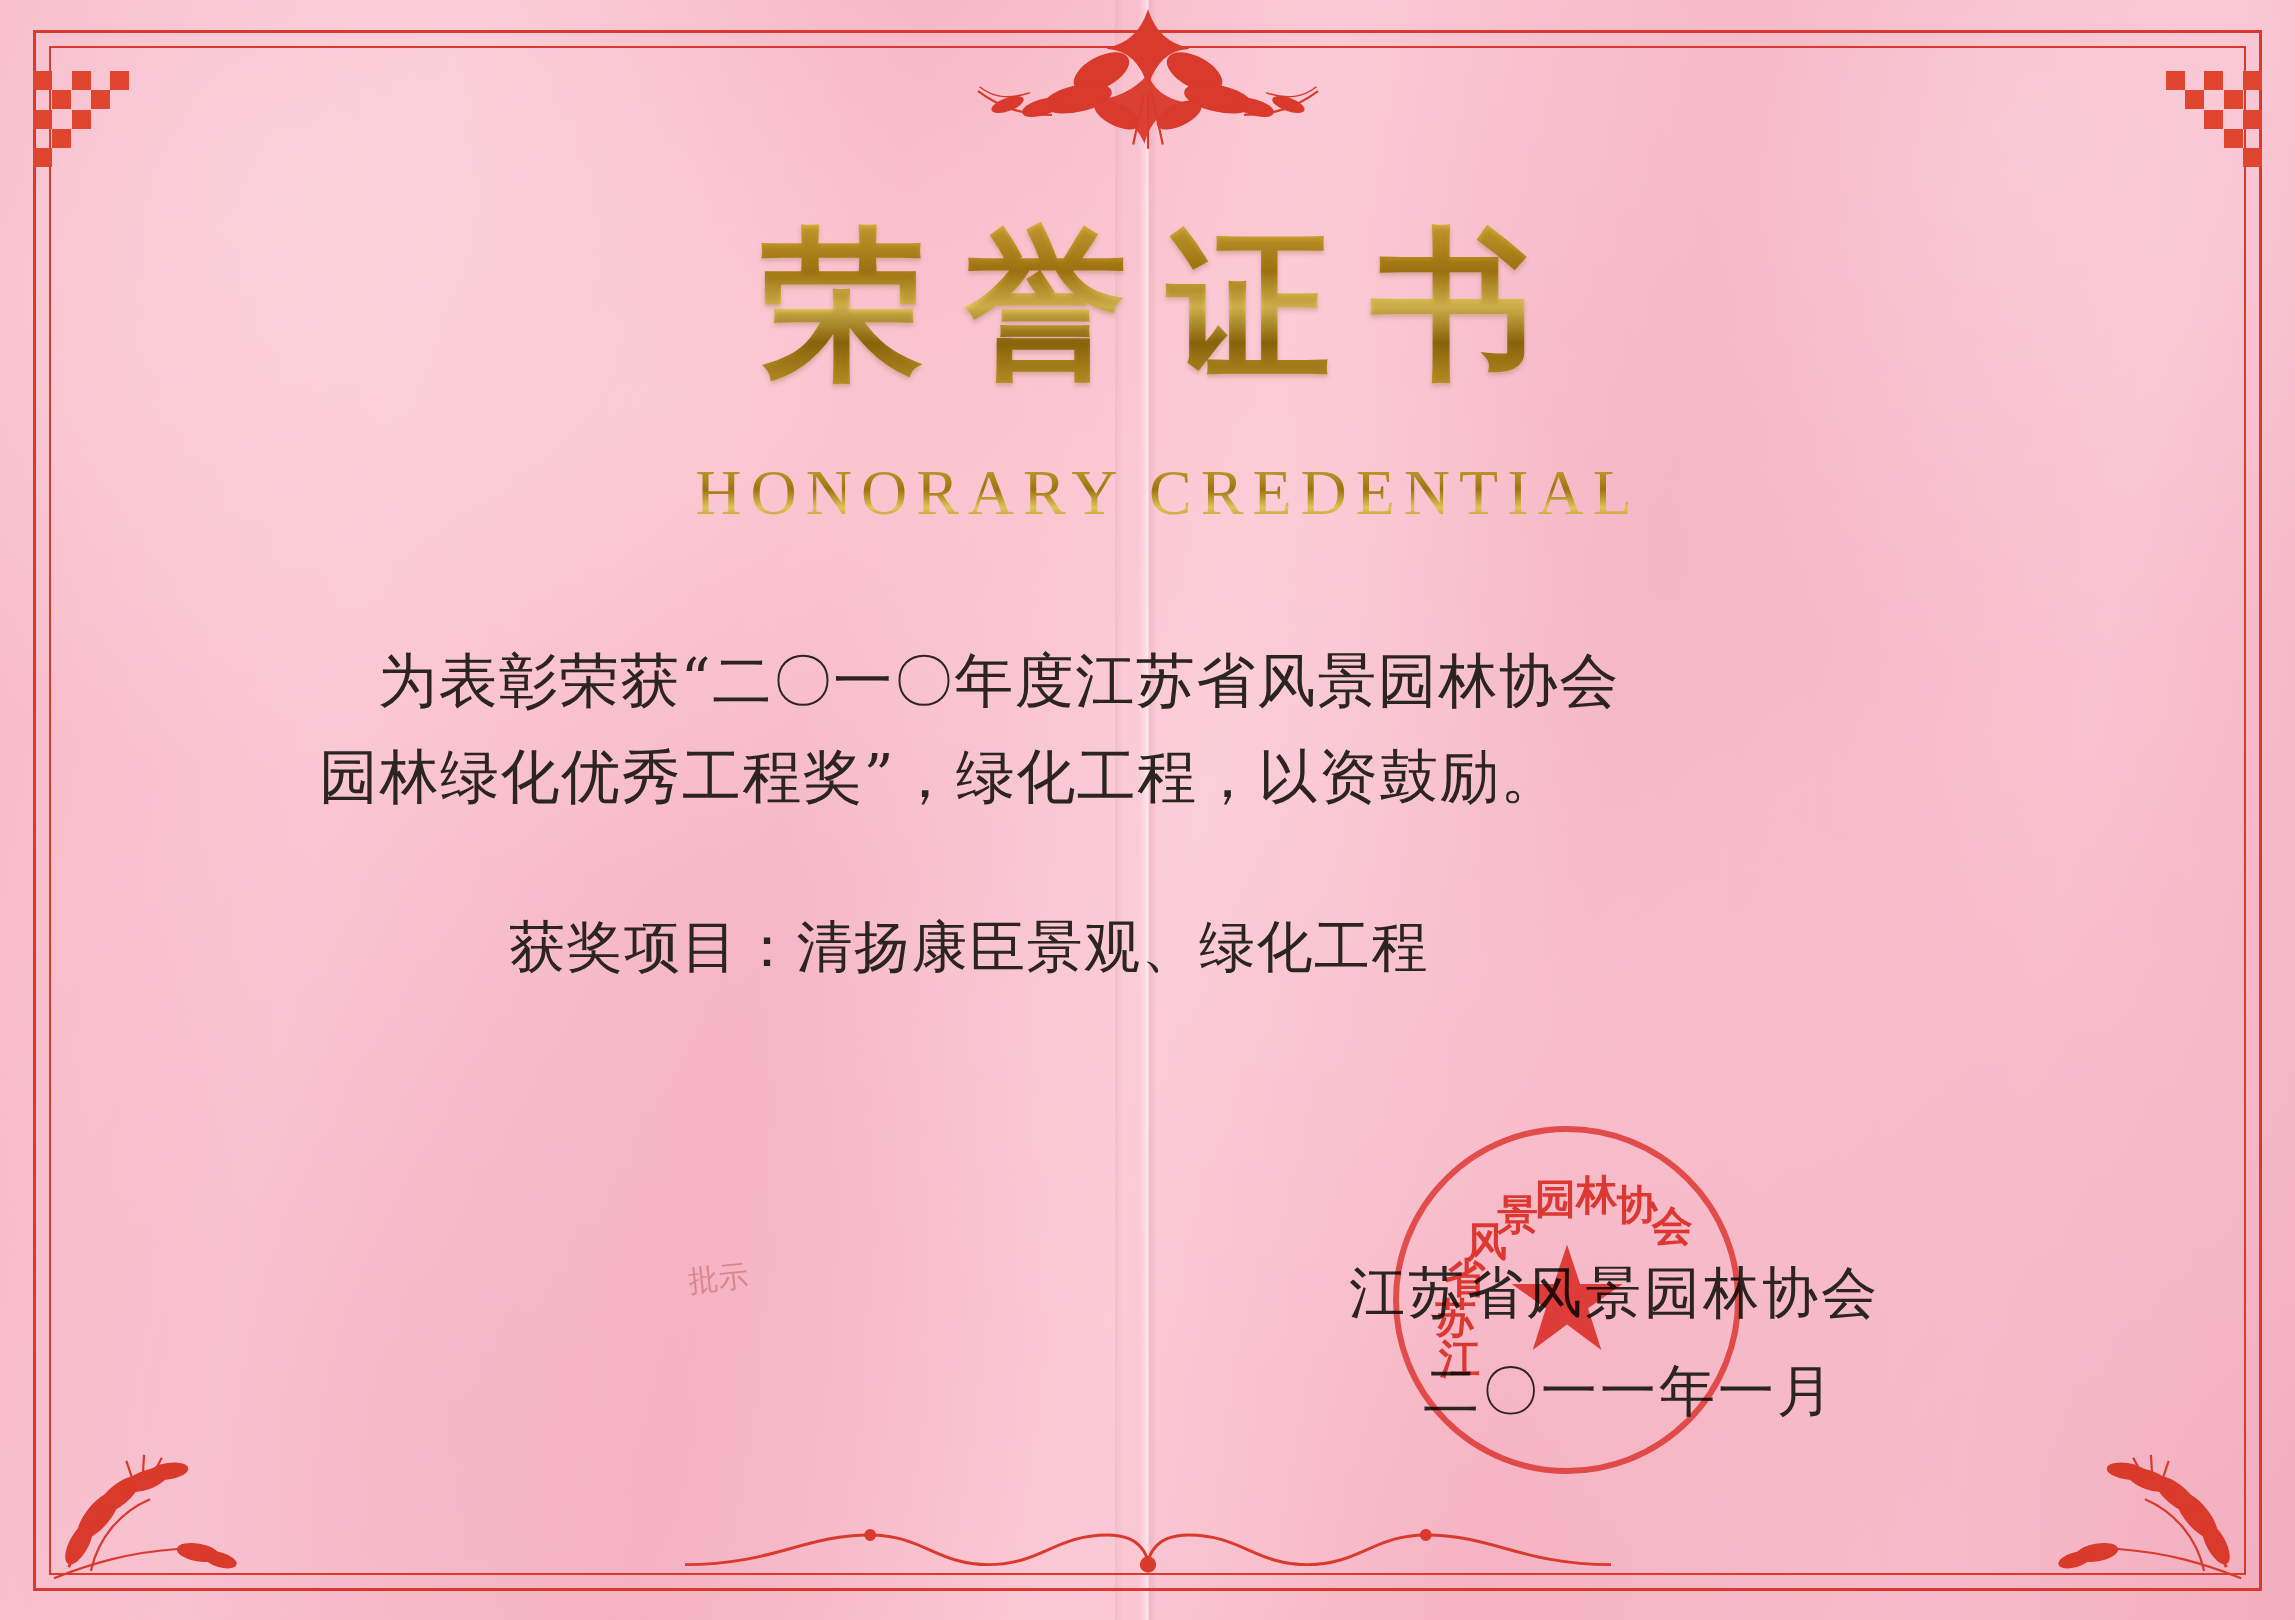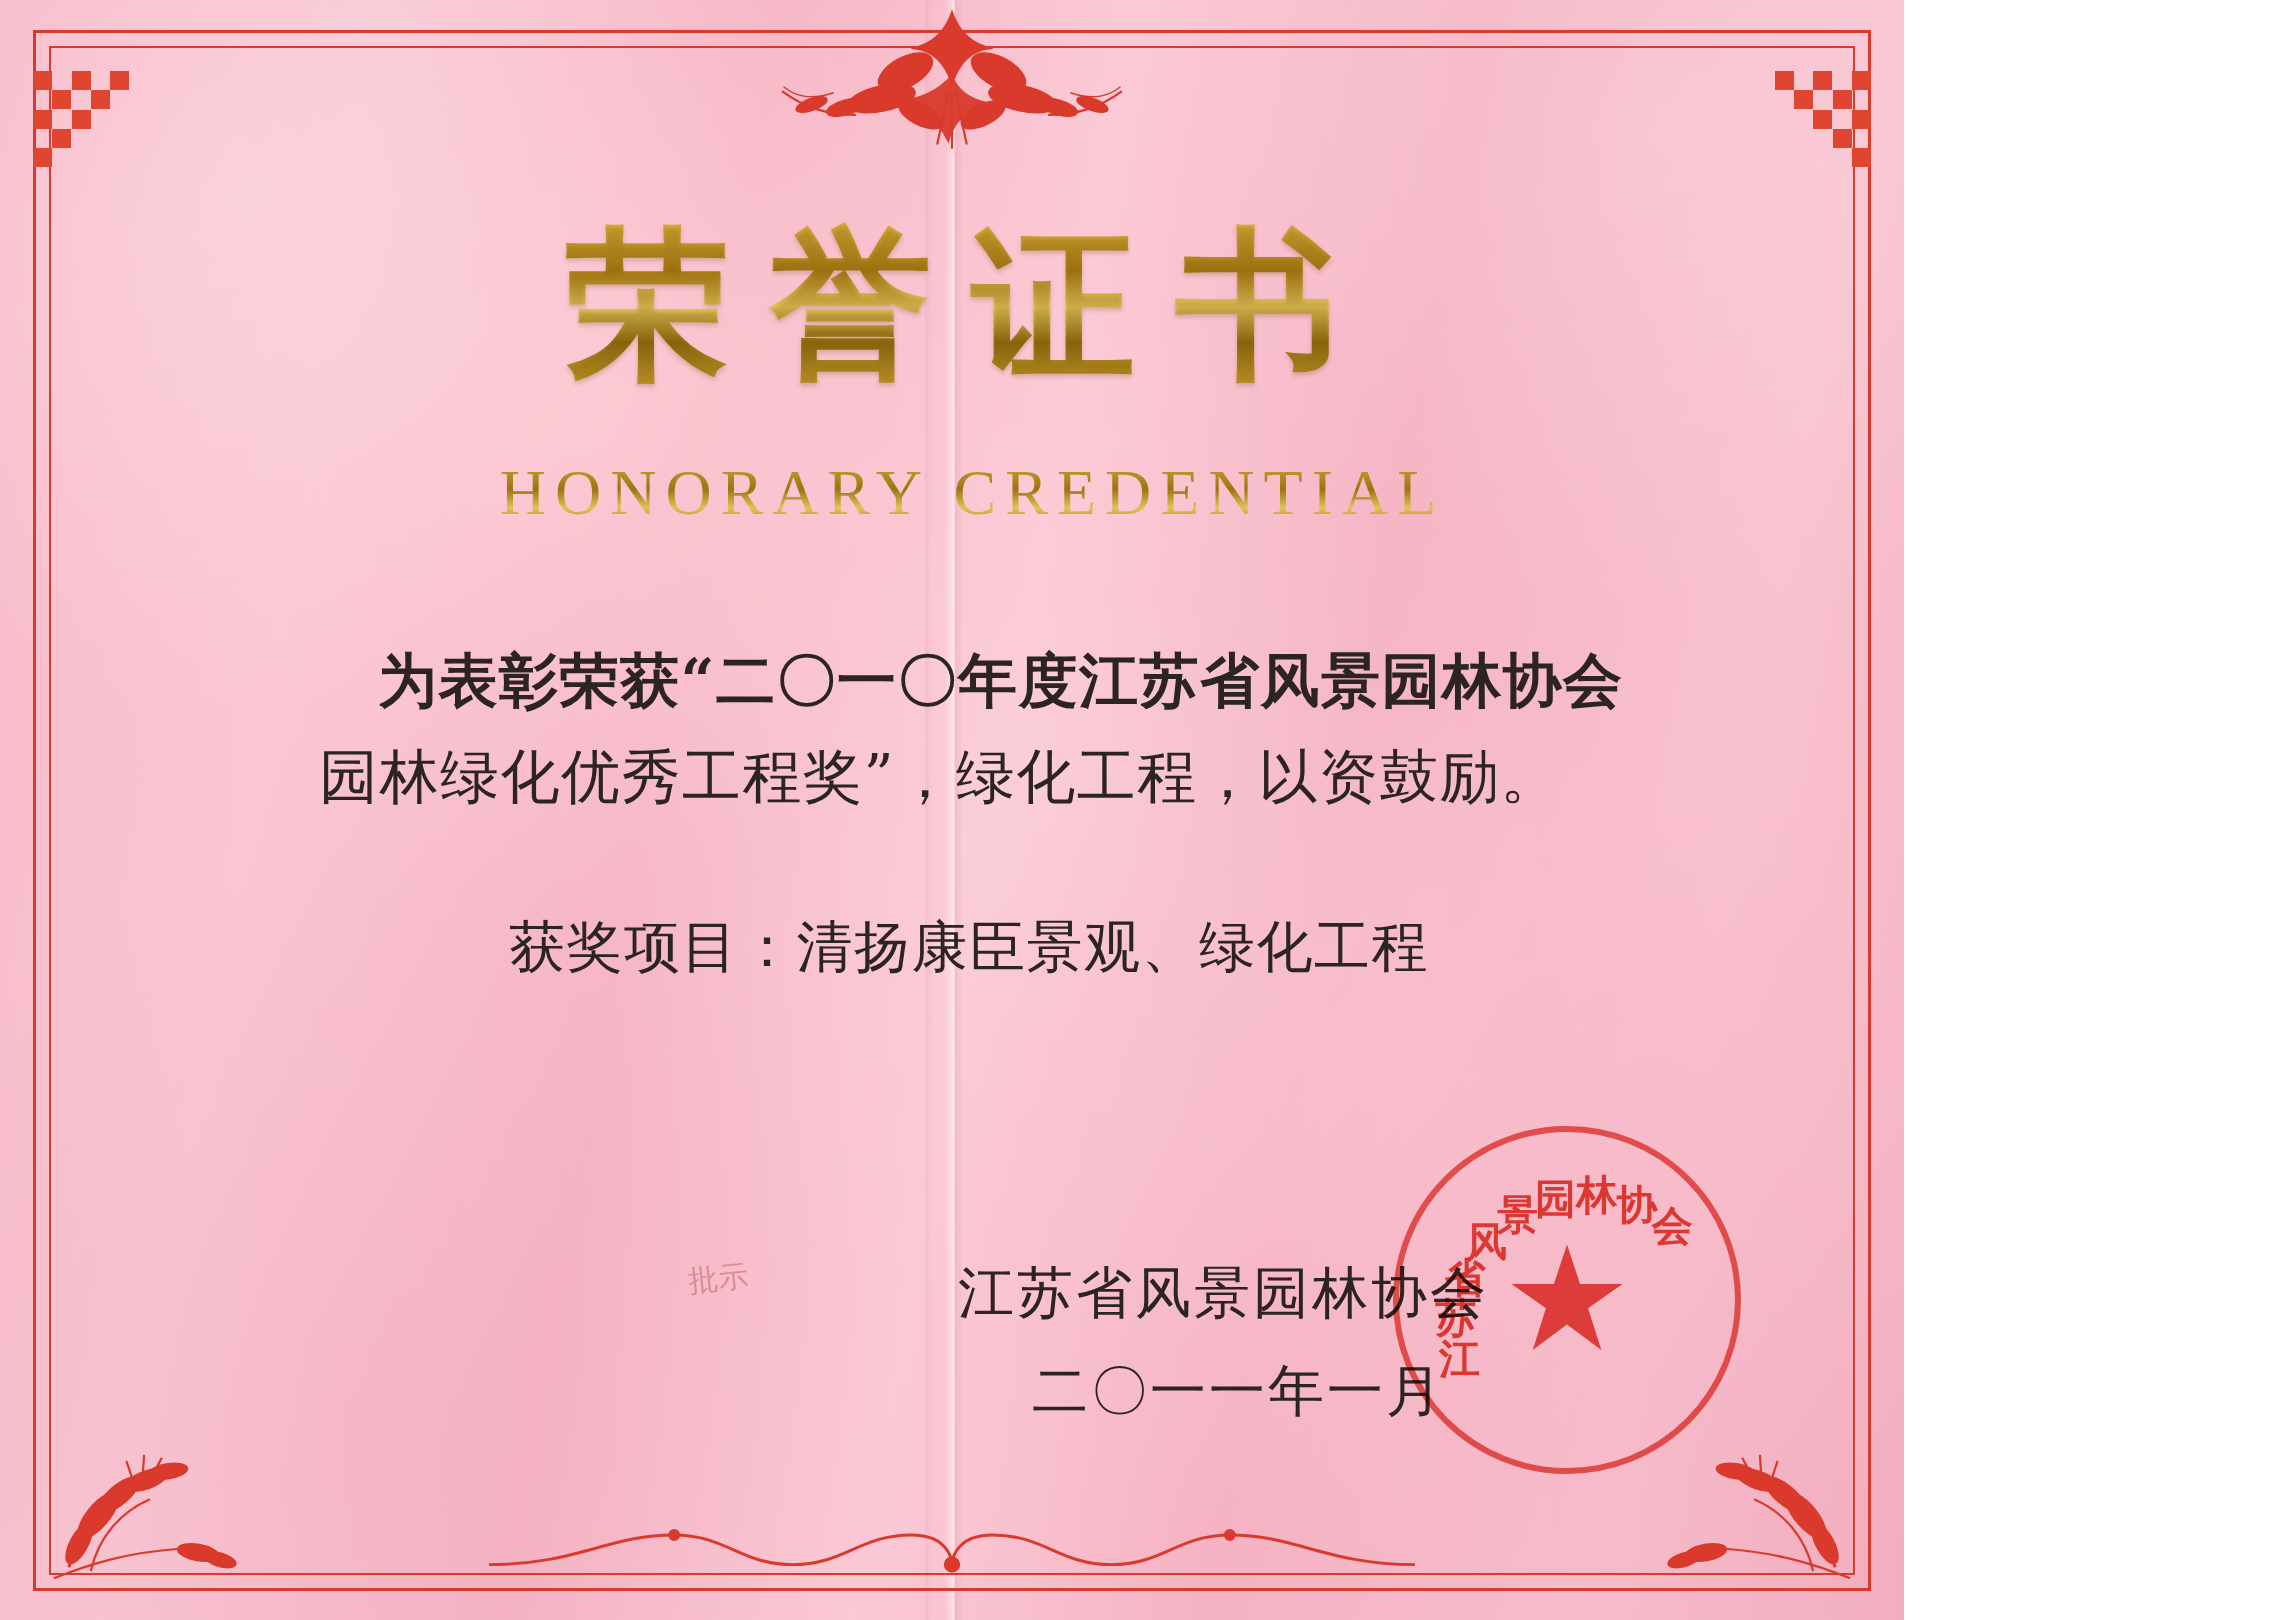--- a/index.html
+++ b/index.html
@@ -7,21 +7,21 @@
     margin: 0;
     padding: 0;
     background: #ffffff;
   }
   body {
     font-family: "Liberation Serif", "DejaVu Serif", serif;
   }
 
   .certificate {
     position: relative;
-    width: 1904px;
+    width: 2295px;
     height: 1621px;
     overflow: hidden;
     background:
       radial-gradient(ellipse 60% 50% at 30% 25%, #fbc8d2 0%, rgba(251,200,210,0) 60%),
       radial-gradient(ellipse 55% 45% at 78% 70%, #f9bfcd 0%, rgba(249,191,205,0) 62%),
       linear-gradient(100deg, #f7b9c8 0%, #fac6d3 18%, #f6b6c6 36%, #fbcad6 52%, #f5b4c4 68%, #f9c2d0 86%, #f4b2c2 100%);
   }
 
   
   .fold {
@@ -174,21 +174,21 @@
     position: absolute;
     left: 319px;
     right: 274px;
     top: 633px;
     font-family: "DejaVu Serif", "Liberation Serif", serif;
     font-size: 59px;
     line-height: 1.62;
     color: #2b2420;
     letter-spacing: 1.5px;
   }
-  .body-text .line1 { text-indent: 59px; font-weight: bold; }
+  .body-text .line1 { text-indent: 59px; }
 
   .award-block {
     position: absolute;
     left: 489px;
     top: 900px;
     font-family: "DejaVu Serif", "Liberation Serif", serif;
     font-size: 56px;
     line-height: 1.68;
     color: #2b2420;
     letter-spacing: 1.5px;

